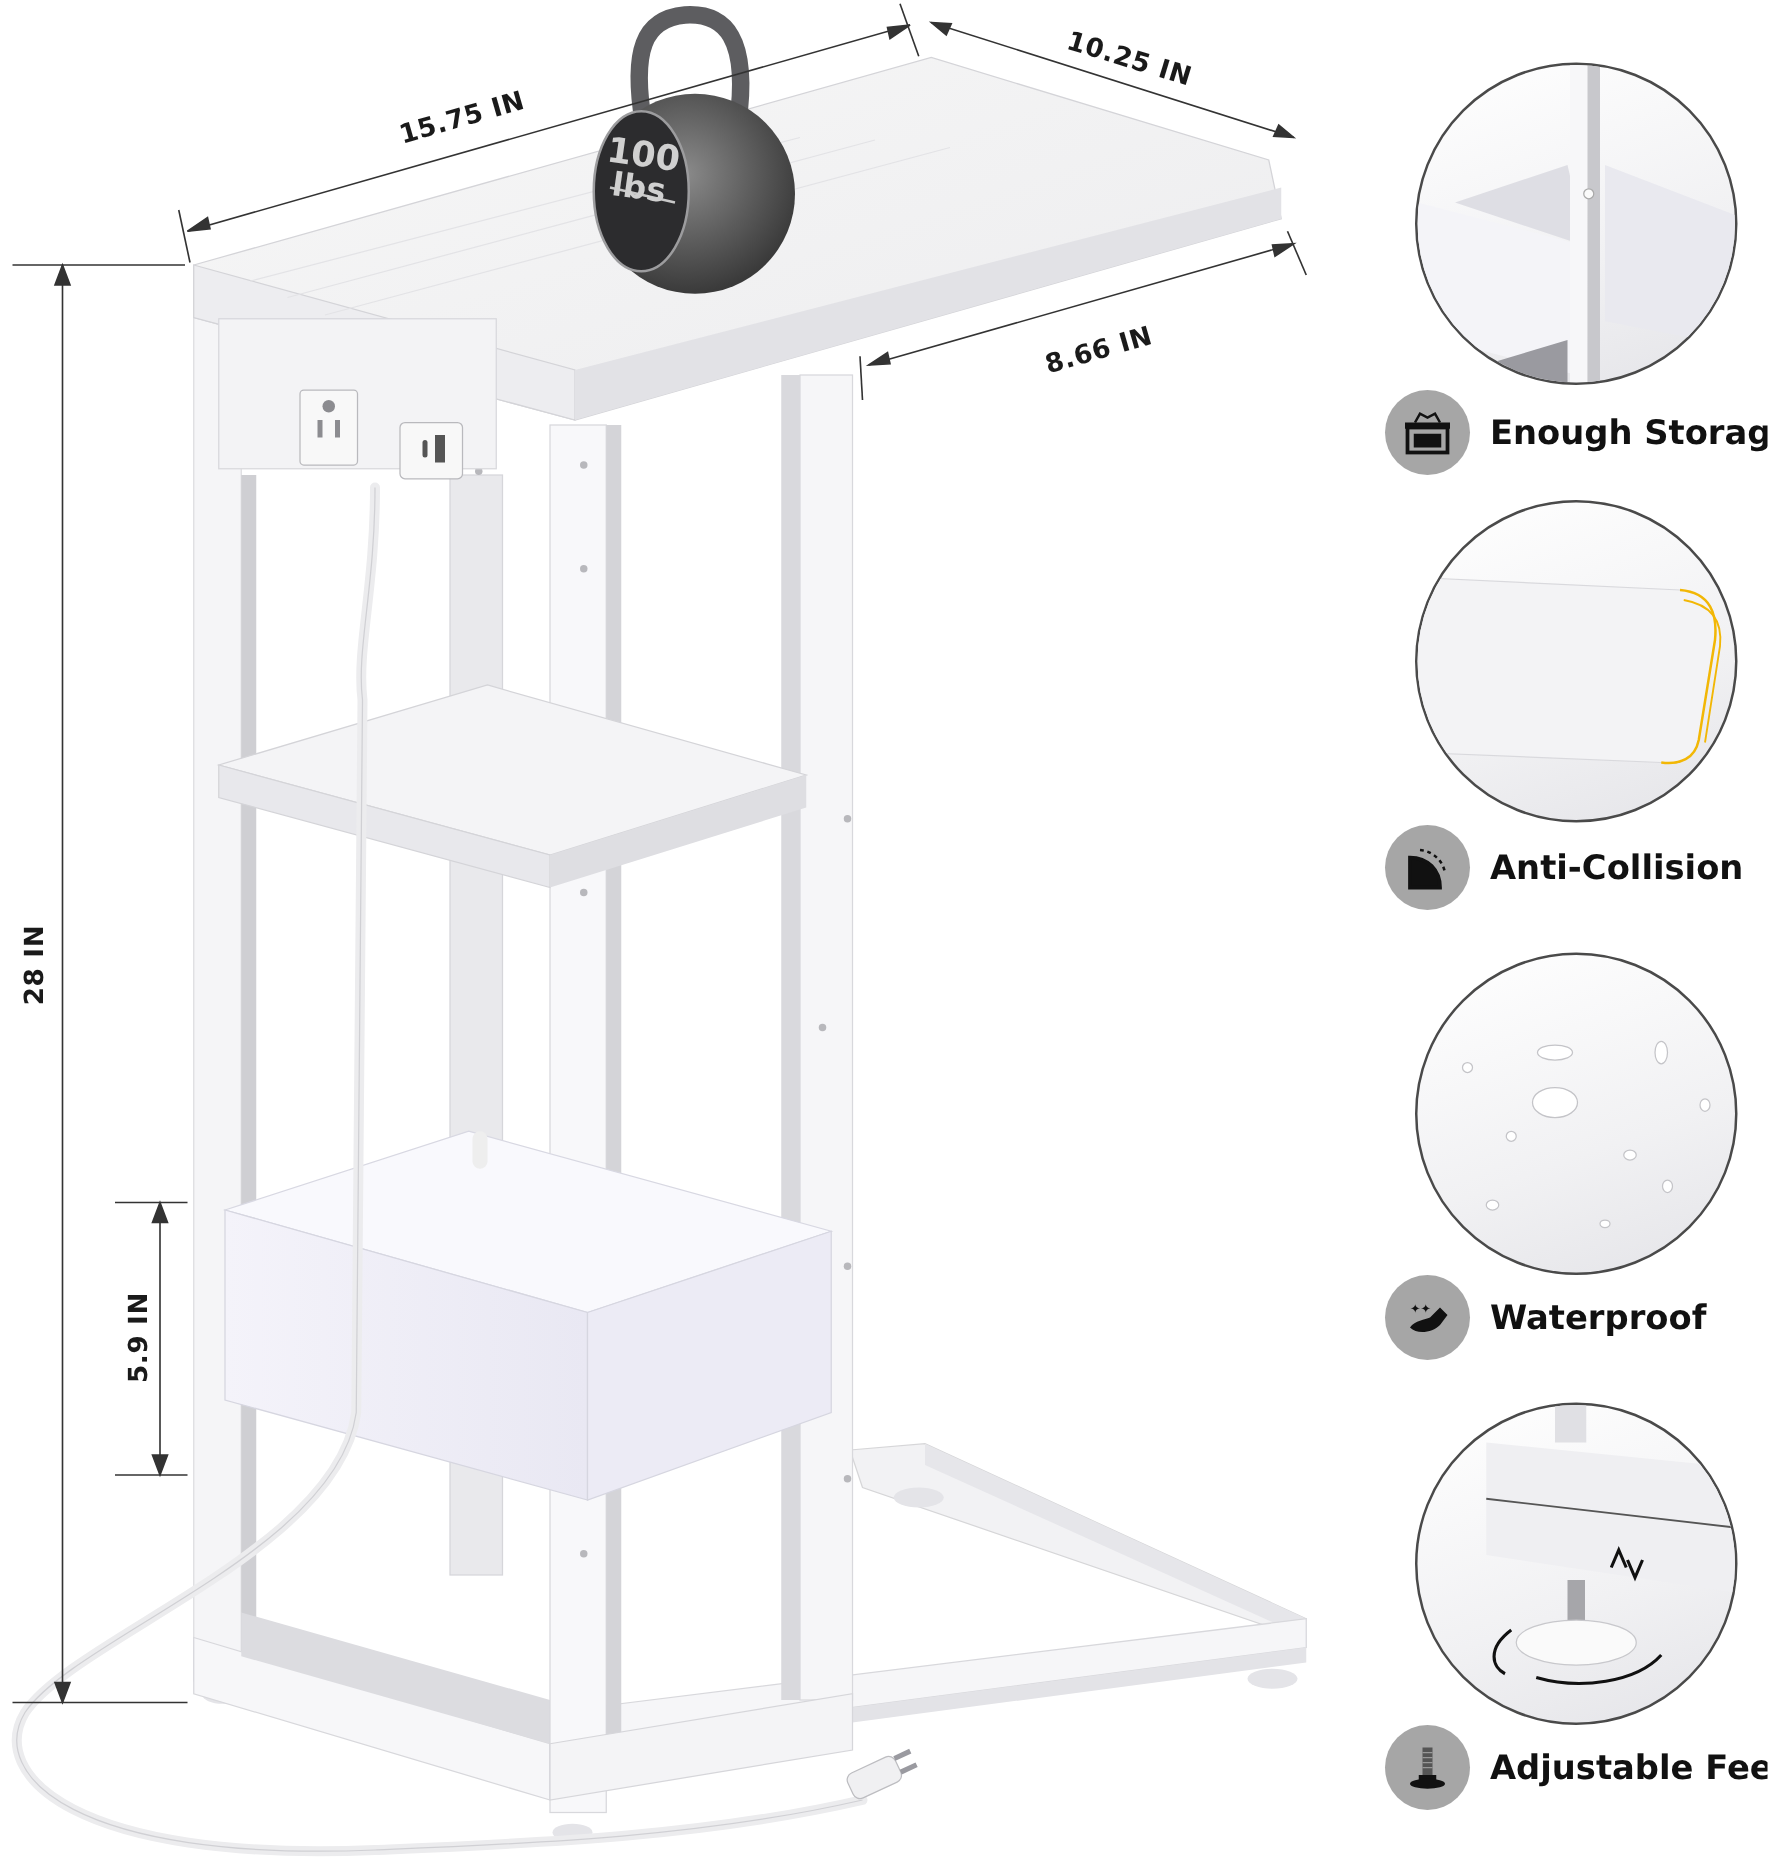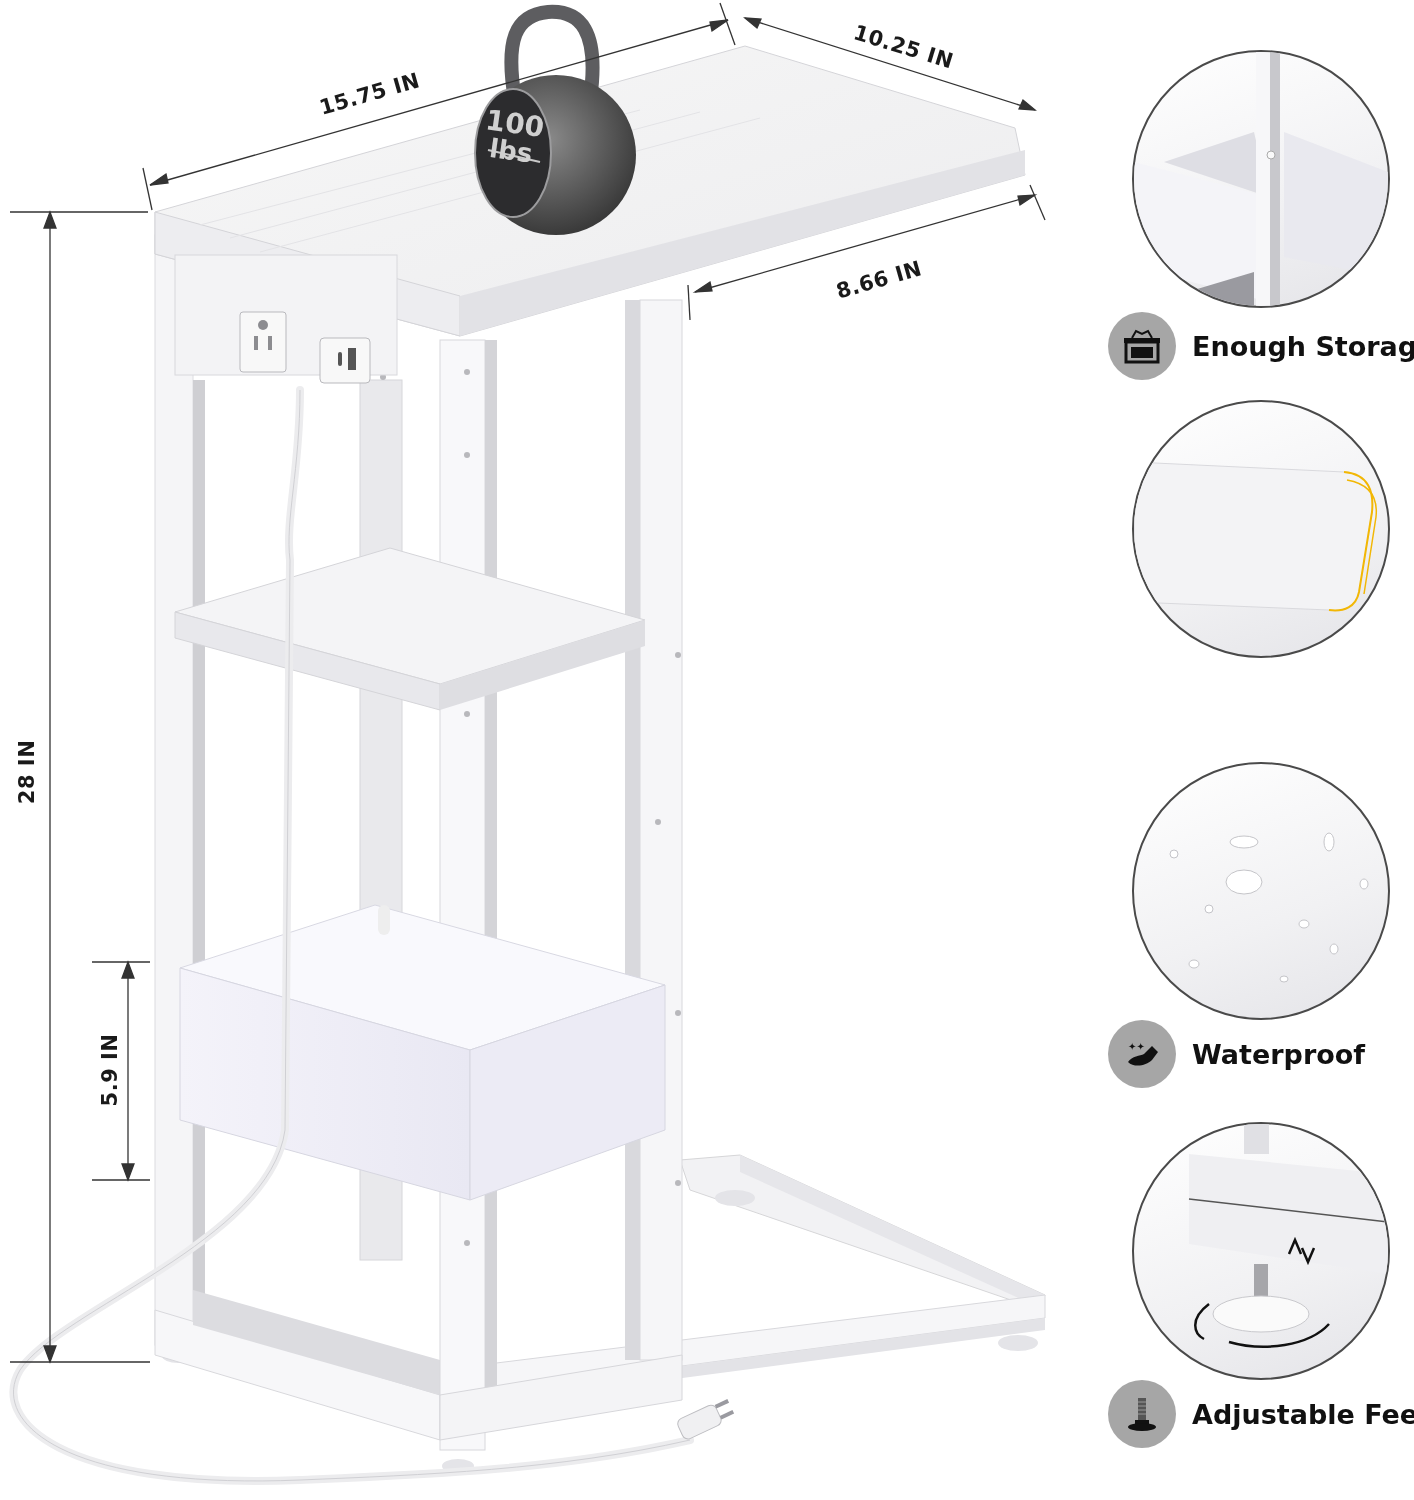--- a/index.html
+++ b/index.html
@@ -184,20 +184,29 @@
     <div class="feature-label">Enough Storage</div>
   </div>
 
   <div class="feature-circle" style="left:32px;top:400px;">
     <svg width="254" height="254" viewBox="0 0 254 254">
       <path d="M0,60 L210,70 C235,72 240,90 238,110 L225,190 C222,205 210,210 195,208 L0,200 Z" fill="#f3f3f5" stroke="#d9d9dd"></path>
       <path d="M210,70 C235,72 240,90 238,110 L225,190 C222,205 210,210 195,208" fill="none" stroke="#f2b705" stroke-width="2"></path>
       <path d="M213,78 C236,82 244,96 242,115 L230,192" fill="none" stroke="#f2b705" stroke-width="1.5"></path>
     </svg>
   </div>
+  <div class="feature-row" style="top:660px;left:8px;">
+    <div class="feature-badge">
+      <svg width="40" height="40" viewBox="0 0 40 40">
+          <path d="M6,36 L6,12 C20,12 30,22 30,36 Z" fill="#111" stroke="#111" stroke-width="3"></path>
+          <path d="M14,6 C24,7 32,14 34,24" fill="none" stroke="#111" stroke-width="2" stroke-dasharray="3,3"></path>
+        </svg>
+    </div>
+    <div class="feature-label">Anti-Collision</div>
+  </div>
 
   <div class="feature-circle" style="left:32px;top:762px;">
     <svg width="254" height="254" viewBox="0 0 254 254">
       <g fill="#ffffff" stroke="#c4c4c8">
         <ellipse cx="110" cy="78" rx="14" ry="6"></ellipse>
         <ellipse cx="110" cy="118" rx="18" ry="12"></ellipse>
         <ellipse cx="195" cy="78" rx="5" ry="9"></ellipse>
         <ellipse cx="75" cy="145" rx="4" ry="4"></ellipse>
         <ellipse cx="170" cy="160" rx="5" ry="4"></ellipse>
         <ellipse cx="200" cy="185" rx="4" ry="5"></ellipse>

